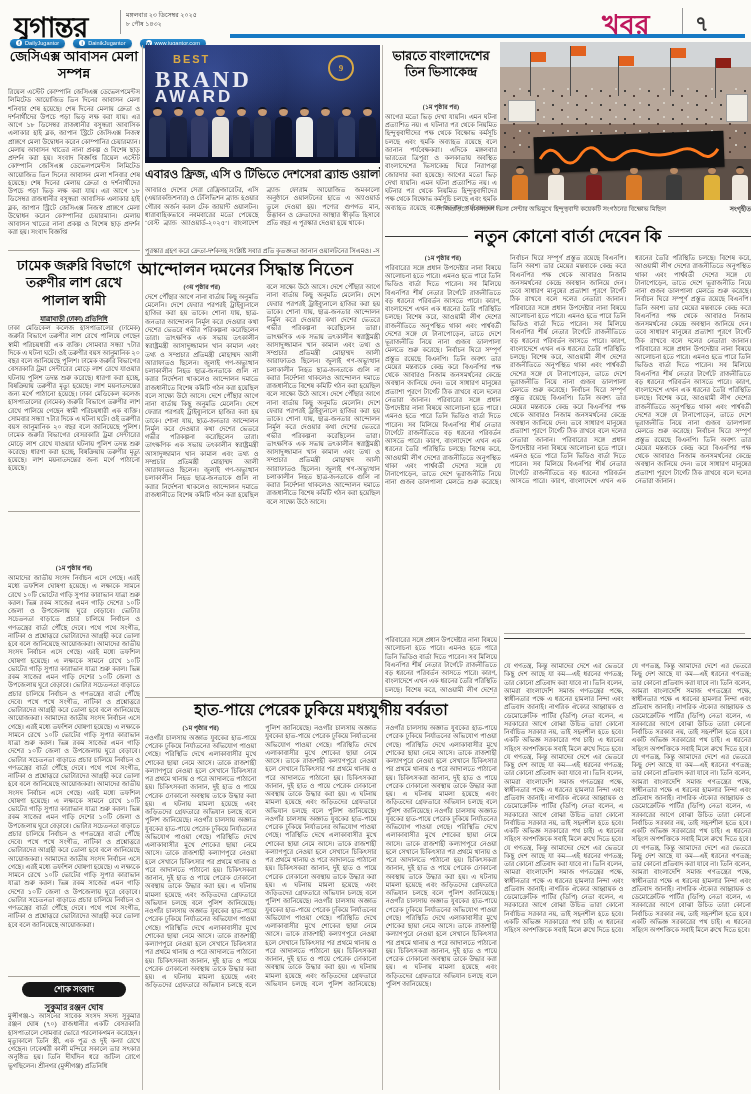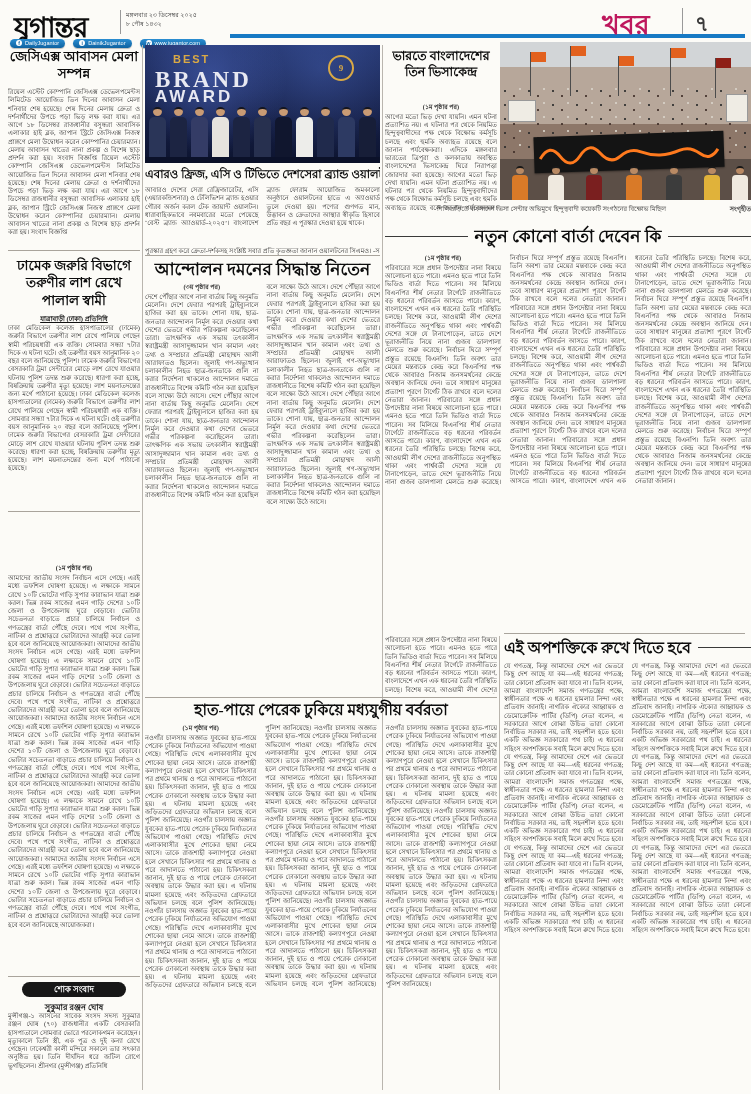--- a/index.html
+++ b/index.html
@@ -156,21 +156,21 @@
         <span class="person"></span>
         <span class="person"></span>
         <span class="person"></span>
     </div>
     <div class="stage"></div>
   </div>
   <div class="abs hl" style="left:145px;top:167px;width:235px;font-size:11.5px;white-space:nowrap;overflow:hidden;">এবারও ফ্রিজ, এসি ও টিভিতে দেশসেরা ব্র্যান্ড ওয়ালটন</div>
   <div class="abs body-txt cols2" style="left:145px;top:186px;width:235px;height:58px;">আবারও দেশের সেরা রেফ্রিজারেটর, এসি (এয়ারকন্ডিশনার) ও টেলিভিশন ব্র্যান্ড হওয়ার গৌরব অর্জন করল টেক জায়ান্ট ওয়ালটন। ধারাবাহিকভাবে নবমবারের মতো পেয়েছে ‘বেস্ট ব্র্যান্ড অ্যাওয়ার্ড-২০২৫’। বাংলাদেশ ব্র্যান্ড ফোরাম আয়োজিত জমকালো অনুষ্ঠানে ওয়ালটনের হাতে এ অ্যাওয়ার্ড তুলে দেওয়া হয়। পণ্যের গুণগত মান, উদ্ভাবন ও ক্রেতাদের আস্থার স্বীকৃতি হিসাবে প্রতি বছর এ পুরস্কার দেওয়া হয়ে থাকে।</div>
   <div class="abs tail-line" style="left:145px;top:246px;width:235px;">পুরস্কার গ্রহণ করে ক্রেতা-দর্শকসহ সংশ্লিষ্ট সবার প্রতি কৃতজ্ঞতা জানান ওয়ালটনের সিএমও। -সংবাদ বিজ্ঞপ্তি</div>
 
-  <div class="abs hl" style="left:145px;top:259px;width:235px;font-size:17px;">আন্দোলন দমনের সিদ্ধান্ত নিতেন</div>
+  <div class="abs hl" style="left:128px;top:259px;width:235px;font-size:17px;">আন্দোলন দমনের সিদ্ধান্ত নিতেন</div>
   <div class="abs body-txt cols2" style="left:145px;top:283px;width:235px;height:412px;">
     <span class="cont">(৩য় পৃষ্ঠার পর)</span><span>দেশে পৌঁছার আগে নানা বার্তায় কিছু অনুমতি মেলেনি। দেশে ফেরার পরপরই ট্রাইব্যুনালে হাজির করা হয় তাকে। শোনা যায়, ছাত্র-জনতার আন্দোলন নির্মূল করে দেওয়ার কথা দেশের ভেতরে গভীর পরিকল্পনা করেছিলেন তারা। তাৎক্ষণিক এক সভায় তৎকালীন স্বরাষ্ট্রমন্ত্রী আসাদুজ্জামান খান কামাল এবং তথ্য ও সম্প্রচার প্রতিমন্ত্রী মোহাম্মদ আলী আরাফাতও ছিলেন। জুলাই গণ-অভ্যুত্থান চলাকালীন নিহত ছাত্র-জনতাকে গুলি না করার নির্দেশনা থাকলেও আন্দোলন দমাতে রাজধানীতে বিশেষ কমিটি গঠন করা হয়েছিল বলে সাক্ষ্যে উঠে আসে। দেশে পৌঁছার আগে নানা বার্তায় কিছু অনুমতি মেলেনি। দেশে ফেরার পরপরই ট্রাইব্যুনালে হাজির করা হয় তাকে। শোনা যায়, ছাত্র-জনতার আন্দোলন নির্মূল করে দেওয়ার কথা দেশের ভেতরে গভীর পরিকল্পনা করেছিলেন তারা। তাৎক্ষণিক এক সভায় তৎকালীন স্বরাষ্ট্রমন্ত্রী আসাদুজ্জামান খান কামাল এবং তথ্য ও সম্প্রচার প্রতিমন্ত্রী মোহাম্মদ আলী আরাফাতও ছিলেন। জুলাই গণ-অভ্যুত্থান চলাকালীন নিহত ছাত্র-জনতাকে গুলি না করার নির্দেশনা থাকলেও আন্দোলন দমাতে রাজধানীতে বিশেষ কমিটি গঠন করা হয়েছিল বলে সাক্ষ্যে উঠে আসে। দেশে পৌঁছার আগে নানা বার্তায় কিছু অনুমতি মেলেনি। দেশে ফেরার পরপরই ট্রাইব্যুনালে হাজির করা হয় তাকে। শোনা যায়, ছাত্র-জনতার আন্দোলন নির্মূল করে দেওয়ার কথা দেশের ভেতরে গভীর পরিকল্পনা করেছিলেন তারা। তাৎক্ষণিক এক সভায় তৎকালীন স্বরাষ্ট্রমন্ত্রী আসাদুজ্জামান খান কামাল এবং তথ্য ও সম্প্রচার প্রতিমন্ত্রী মোহাম্মদ আলী আরাফাতও ছিলেন। জুলাই গণ-অভ্যুত্থান চলাকালীন নিহত ছাত্র-জনতাকে গুলি না করার নির্দেশনা থাকলেও আন্দোলন দমাতে রাজধানীতে বিশেষ কমিটি গঠন করা হয়েছিল বলে সাক্ষ্যে উঠে আসে। দেশে পৌঁছার আগে নানা বার্তায় কিছু অনুমতি মেলেনি। দেশে ফেরার পরপরই ট্রাইব্যুনালে হাজির করা হয় তাকে। শোনা যায়, ছাত্র-জনতার আন্দোলন নির্মূল করে দেওয়ার কথা দেশের ভেতরে গভীর পরিকল্পনা করেছিলেন তারা। তাৎক্ষণিক এক সভায় তৎকালীন স্বরাষ্ট্রমন্ত্রী আসাদুজ্জামান খান কামাল এবং তথ্য ও সম্প্রচার প্রতিমন্ত্রী মোহাম্মদ আলী আরাফাতও ছিলেন। জুলাই গণ-অভ্যুত্থান চলাকালীন নিহত ছাত্র-জনতাকে গুলি না করার নির্দেশনা থাকলেও আন্দোলন দমাতে রাজধানীতে বিশেষ কমিটি গঠন করা হয়েছিল বলে সাক্ষ্যে উঠে আসে।</span>
   </div>
 
   <div class="abs hl" style="left:145px;top:700px;width:352px;font-size:15.5px;">হাত-পায়ে পেরেক ঢুকিয়ে মধ্যযুগীয় বর্বরতা</div>
   <div class="abs body-txt cols3" style="left:145px;top:724px;width:352px;height:366px;">
     <span class="cont">(১ম পৃষ্ঠার পর)</span><span>নওগাঁর চালসায় অজ্ঞাত যুবকের হাত-পায়ে পেরেক ঢুকিয়ে নির্যাতনের অভিযোগ পাওয়া গেছে। পরিস্থিতি দেখে এলাকাবাসীর মুখে শোকের ছায়া নেমে আসে। তাকে রাজশাহী কল্যাণপুরে নেওয়া হলে সেখানে চিকিৎসার পর প্রথমে থানায় ও পরে আদালতে পাঠানো হয়। চিকিৎসকরা জানান, দুই হাত ও পায়ে পেরেক ঢোকানো অবস্থায় তাকে উদ্ধার করা হয়। এ ঘটনায় মামলা হয়েছে এবং জড়িতদের গ্রেফতারে অভিযান চলছে বলে পুলিশ জানিয়েছে। নওগাঁর চালসায় অজ্ঞাত যুবকের হাত-পায়ে পেরেক ঢুকিয়ে নির্যাতনের অভিযোগ পাওয়া গেছে। পরিস্থিতি দেখে এলাকাবাসীর মুখে শোকের ছায়া নেমে আসে। তাকে রাজশাহী কল্যাণপুরে নেওয়া হলে সেখানে চিকিৎসার পর প্রথমে থানায় ও পরে আদালতে পাঠানো হয়। চিকিৎসকরা জানান, দুই হাত ও পায়ে পেরেক ঢোকানো অবস্থায় তাকে উদ্ধার করা হয়। এ ঘটনায় মামলা হয়েছে এবং জড়িতদের গ্রেফতারে অভিযান চলছে বলে পুলিশ জানিয়েছে। নওগাঁর চালসায় অজ্ঞাত যুবকের হাত-পায়ে পেরেক ঢুকিয়ে নির্যাতনের অভিযোগ পাওয়া গেছে। পরিস্থিতি দেখে এলাকাবাসীর মুখে শোকের ছায়া নেমে আসে। তাকে রাজশাহী কল্যাণপুরে নেওয়া হলে সেখানে চিকিৎসার পর প্রথমে থানায় ও পরে আদালতে পাঠানো হয়। চিকিৎসকরা জানান, দুই হাত ও পায়ে পেরেক ঢোকানো অবস্থায় তাকে উদ্ধার করা হয়। এ ঘটনায় মামলা হয়েছে এবং জড়িতদের গ্রেফতারে অভিযান চলছে বলে পুলিশ জানিয়েছে। নওগাঁর চালসায় অজ্ঞাত যুবকের হাত-পায়ে পেরেক ঢুকিয়ে নির্যাতনের অভিযোগ পাওয়া গেছে। পরিস্থিতি দেখে এলাকাবাসীর মুখে শোকের ছায়া নেমে আসে। তাকে রাজশাহী কল্যাণপুরে নেওয়া হলে সেখানে চিকিৎসার পর প্রথমে থানায় ও পরে আদালতে পাঠানো হয়। চিকিৎসকরা জানান, দুই হাত ও পায়ে পেরেক ঢোকানো অবস্থায় তাকে উদ্ধার করা হয়। এ ঘটনায় মামলা হয়েছে এবং জড়িতদের গ্রেফতারে অভিযান চলছে বলে পুলিশ জানিয়েছে। নওগাঁর চালসায় অজ্ঞাত যুবকের হাত-পায়ে পেরেক ঢুকিয়ে নির্যাতনের অভিযোগ পাওয়া গেছে। পরিস্থিতি দেখে এলাকাবাসীর মুখে শোকের ছায়া নেমে আসে। তাকে রাজশাহী কল্যাণপুরে নেওয়া হলে সেখানে চিকিৎসার পর প্রথমে থানায় ও পরে আদালতে পাঠানো হয়। চিকিৎসকরা জানান, দুই হাত ও পায়ে পেরেক ঢোকানো অবস্থায় তাকে উদ্ধার করা হয়। এ ঘটনায় মামলা হয়েছে এবং জড়িতদের গ্রেফতারে অভিযান চলছে বলে পুলিশ জানিয়েছে। নওগাঁর চালসায় অজ্ঞাত যুবকের হাত-পায়ে পেরেক ঢুকিয়ে নির্যাতনের অভিযোগ পাওয়া গেছে। পরিস্থিতি দেখে এলাকাবাসীর মুখে শোকের ছায়া নেমে আসে। তাকে রাজশাহী কল্যাণপুরে নেওয়া হলে সেখানে চিকিৎসার পর প্রথমে থানায় ও পরে আদালতে পাঠানো হয়। চিকিৎসকরা জানান, দুই হাত ও পায়ে পেরেক ঢোকানো অবস্থায় তাকে উদ্ধার করা হয়। এ ঘটনায় মামলা হয়েছে এবং জড়িতদের গ্রেফতারে অভিযান চলছে বলে পুলিশ জানিয়েছে। নওগাঁর চালসায় অজ্ঞাত যুবকের হাত-পায়ে পেরেক ঢুকিয়ে নির্যাতনের অভিযোগ পাওয়া গেছে। পরিস্থিতি দেখে এলাকাবাসীর মুখে শোকের ছায়া নেমে আসে। তাকে রাজশাহী কল্যাণপুরে নেওয়া হলে সেখানে চিকিৎসার পর প্রথমে থানায় ও পরে আদালতে পাঠানো হয়। চিকিৎসকরা জানান, দুই হাত ও পায়ে পেরেক ঢোকানো অবস্থায় তাকে উদ্ধার করা হয়। এ ঘটনায় মামলা হয়েছে এবং জড়িতদের গ্রেফতারে অভিযান চলছে বলে পুলিশ জানিয়েছে। নওগাঁর চালসায় অজ্ঞাত যুবকের হাত-পায়ে পেরেক ঢুকিয়ে নির্যাতনের অভিযোগ পাওয়া গেছে। পরিস্থিতি দেখে এলাকাবাসীর মুখে শোকের ছায়া নেমে আসে। তাকে রাজশাহী কল্যাণপুরে নেওয়া হলে সেখানে চিকিৎসার পর প্রথমে থানায় ও পরে আদালতে পাঠানো হয়। চিকিৎসকরা জানান, দুই হাত ও পায়ে পেরেক ঢোকানো অবস্থায় তাকে উদ্ধার করা হয়। এ ঘটনায় মামলা হয়েছে এবং জড়িতদের গ্রেফতারে অভিযান চলছে বলে পুলিশ জানিয়েছে। নওগাঁর চালসায় অজ্ঞাত যুবকের হাত-পায়ে পেরেক ঢুকিয়ে নির্যাতনের অভিযোগ পাওয়া গেছে। পরিস্থিতি দেখে এলাকাবাসীর মুখে শোকের ছায়া নেমে আসে। তাকে রাজশাহী কল্যাণপুরে নেওয়া হলে সেখানে চিকিৎসার পর প্রথমে থানায় ও পরে আদালতে পাঠানো হয়। চিকিৎসকরা জানান, দুই হাত ও পায়ে পেরেক ঢোকানো অবস্থায় তাকে উদ্ধার করা হয়। এ ঘটনায় মামলা হয়েছে এবং জড়িতদের গ্রেফতারে অভিযান চলছে বলে পুলিশ জানিয়েছে।</span>
   </div>
 
   <div class="abs hl" style="left:385px;top:48px;width:112px;font-size:12.5px;">ভারতে বাংলাদেশের তিন ভিসাকেন্দ্র</div>
@@ -214,18 +214,17 @@
     <span class="dash"></span>
     <span class="hl" style="font-size:17px;">নতুন কোনো বার্তা দেবেন কি</span>
     <span class="dash"></span>
   </div>
   <div class="abs body-txt cols3" style="left:385px;top:254px;width:366px;height:376px;">
     <span class="cont">(১ম পৃষ্ঠার পর)</span><span>পরিবারের সঙ্গে প্রধান উপদেষ্টার নানা বিষয়ে আলোচনা হতে পারে। এমনও হতে পারে তিনি ভিডিও বার্তা দিতে পারেন। সব মিলিয়ে বিএনপির শীর্ষ নেতার টার্গেটে রাজনীতিতে বড় ধরনের পরিবর্তন আসতে পারে। কারণ, বাংলাদেশে এখন এক ধরনের তৈরি পরিস্থিতি চলছে। বিশেষ করে, আওয়ামী লীগ দেশের রাজনীতিতে অনুপস্থিত থাকা এবং পার্শ্ববর্তী দেশের সঙ্গে যে টানাপোড়েন, তাতে দেশে ভূরাজনীতি নিয়ে নানা গুজব ডালপালা মেলতে শুরু করেছে। নির্বাচন ঘিরে সম্পূর্ণ প্রস্তুত রয়েছে বিএনপি। তিনি অবশ্য তার মেয়ের মন্তব্যকে কেন্দ্র করে বিএনপির পক্ষ থেকে আবারও নিজাম জনসমর্থনের কেন্দ্রে অবস্থান জানিয়ে দেন। তবে সাধারণ মানুষের প্রত্যাশা পূরণে টার্গেট ঠিক রাখবে বলে দলের নেতারা জানান। পরিবারের সঙ্গে প্রধান উপদেষ্টার নানা বিষয়ে আলোচনা হতে পারে। এমনও হতে পারে তিনি ভিডিও বার্তা দিতে পারেন। সব মিলিয়ে বিএনপির শীর্ষ নেতার টার্গেটে রাজনীতিতে বড় ধরনের পরিবর্তন আসতে পারে। কারণ, বাংলাদেশে এখন এক ধরনের তৈরি পরিস্থিতি চলছে। বিশেষ করে, আওয়ামী লীগ দেশের রাজনীতিতে অনুপস্থিত থাকা এবং পার্শ্ববর্তী দেশের সঙ্গে যে টানাপোড়েন, তাতে দেশে ভূরাজনীতি নিয়ে নানা গুজব ডালপালা মেলতে শুরু করেছে। নির্বাচন ঘিরে সম্পূর্ণ প্রস্তুত রয়েছে বিএনপি। তিনি অবশ্য তার মেয়ের মন্তব্যকে কেন্দ্র করে বিএনপির পক্ষ থেকে আবারও নিজাম জনসমর্থনের কেন্দ্রে অবস্থান জানিয়ে দেন। তবে সাধারণ মানুষের প্রত্যাশা পূরণে টার্গেট ঠিক রাখবে বলে দলের নেতারা জানান। পরিবারের সঙ্গে প্রধান উপদেষ্টার নানা বিষয়ে আলোচনা হতে পারে। এমনও হতে পারে তিনি ভিডিও বার্তা দিতে পারেন। সব মিলিয়ে বিএনপির শীর্ষ নেতার টার্গেটে রাজনীতিতে বড় ধরনের পরিবর্তন আসতে পারে। কারণ, বাংলাদেশে এখন এক ধরনের তৈরি পরিস্থিতি চলছে। বিশেষ করে, আওয়ামী লীগ দেশের রাজনীতিতে অনুপস্থিত থাকা এবং পার্শ্ববর্তী দেশের সঙ্গে যে টানাপোড়েন, তাতে দেশে ভূরাজনীতি নিয়ে নানা গুজব ডালপালা মেলতে শুরু করেছে। নির্বাচন ঘিরে সম্পূর্ণ প্রস্তুত রয়েছে বিএনপি। তিনি অবশ্য তার মেয়ের মন্তব্যকে কেন্দ্র করে বিএনপির পক্ষ থেকে আবারও নিজাম জনসমর্থনের কেন্দ্রে অবস্থান জানিয়ে দেন। তবে সাধারণ মানুষের প্রত্যাশা পূরণে টার্গেট ঠিক রাখবে বলে দলের নেতারা জানান। পরিবারের সঙ্গে প্রধান উপদেষ্টার নানা বিষয়ে আলোচনা হতে পারে। এমনও হতে পারে তিনি ভিডিও বার্তা দিতে পারেন। সব মিলিয়ে বিএনপির শীর্ষ নেতার টার্গেটে রাজনীতিতে বড় ধরনের পরিবর্তন আসতে পারে। কারণ, বাংলাদেশে এখন এক ধরনের তৈরি পরিস্থিতি চলছে। বিশেষ করে, আওয়ামী লীগ দেশের রাজনীতিতে অনুপস্থিত থাকা এবং পার্শ্ববর্তী দেশের সঙ্গে যে টানাপোড়েন, তাতে দেশে ভূরাজনীতি নিয়ে নানা গুজব ডালপালা মেলতে শুরু করেছে। নির্বাচন ঘিরে সম্পূর্ণ প্রস্তুত রয়েছে বিএনপি। তিনি অবশ্য তার মেয়ের মন্তব্যকে কেন্দ্র করে বিএনপির পক্ষ থেকে আবারও নিজাম জনসমর্থনের কেন্দ্রে অবস্থান জানিয়ে দেন। তবে সাধারণ মানুষের প্রত্যাশা পূরণে টার্গেট ঠিক রাখবে বলে দলের নেতারা জানান। পরিবারের সঙ্গে প্রধান উপদেষ্টার নানা বিষয়ে আলোচনা হতে পারে। এমনও হতে পারে তিনি ভিডিও বার্তা দিতে পারেন। সব মিলিয়ে বিএনপির শীর্ষ নেতার টার্গেটে রাজনীতিতে বড় ধরনের পরিবর্তন আসতে পারে। কারণ, বাংলাদেশে এখন এক ধরনের তৈরি পরিস্থিতি চলছে। বিশেষ করে, আওয়ামী লীগ দেশের রাজনীতিতে অনুপস্থিত থাকা এবং পার্শ্ববর্তী দেশের সঙ্গে যে টানাপোড়েন, তাতে দেশে ভূরাজনীতি নিয়ে নানা গুজব ডালপালা মেলতে শুরু করেছে। নির্বাচন ঘিরে সম্পূর্ণ প্রস্তুত রয়েছে বিএনপি। তিনি অবশ্য তার মেয়ের মন্তব্যকে কেন্দ্র করে বিএনপির পক্ষ থেকে আবারও নিজাম জনসমর্থনের কেন্দ্রে অবস্থান জানিয়ে দেন। তবে সাধারণ মানুষের প্রত্যাশা পূরণে টার্গেট ঠিক রাখবে বলে দলের নেতারা জানান।</span>
   </div>
   <div class="abs body-txt" style="left:385px;top:636px;width:112px;height:58px;">পরিবারের সঙ্গে প্রধান উপদেষ্টার নানা বিষয়ে আলোচনা হতে পারে। এমনও হতে পারে তিনি ভিডিও বার্তা দিতে পারেন। সব মিলিয়ে বিএনপির শীর্ষ নেতার টার্গেটে রাজনীতিতে বড় ধরনের পরিবর্তন আসতে পারে। কারণ, বাংলাদেশে এখন এক ধরনের তৈরি পরিস্থিতি চলছে। বিশেষ করে, আওয়ামী লীগ দেশের রাজনীতিতে অনুপস্থিত থাকা এবং পার্শ্ববর্তী দেশের সঙ্গে যে টানাপোড়েন, তাতে দেশে ভূরাজনীতি নিয়ে নানা গুজব ডালপালা মেলতে শুরু করেছে। নির্বাচন ঘিরে সম্পূর্ণ প্রস্তুত রয়েছে বিএনপি। তিনি অবশ্য তার মেয়ের মন্তব্যকে কেন্দ্র করে বিএনপির পক্ষ থেকে আবারও নিজাম জনসমর্থনের কেন্দ্রে অবস্থান জানিয়ে দেন। তবে সাধারণ মানুষের প্রত্যাশা পূরণে টার্গেট ঠিক রাখবে বলে দলের নেতারা জানান।</div>
 
   <div class="abs deck" style="left:504px;top:638px;width:247px;">
-    <span class="hl" style="font-size:15.5px;">এই অপশক্তিকে রুখে দিতে হবে</span>
     <span class="dash"></span>
   </div>
   <div class="abs body-txt cols2" style="left:504px;top:662px;width:247px;height:428px;">যে গণতন্ত্র, কিন্তু আমাদের দেশে এর ভেতরে কিছু দেশ আছে যা কম—এই ধরনের গণতন্ত্র; তার কোনো প্রতিবাদ করা যাবে না। তিনি বলেন, আমরা বাংলাদেশি সমাজ গণতন্ত্রের পক্ষে, স্বাধীনতার পক্ষে এ ধরনের হামলার নিন্দা এবং প্রতিবাদ জানাই। নাগরিক ঐক্যের আহ্বায়ক ও ডেমোক্রেটিক পার্টির (ডিপি) নেতা বলেন, এ সরকারের আগে বোঝা উচিত তারা কোনো নির্বাচিত সরকার নয়, তাই সহনশীল হতে হবে। একটি অভিজ্ঞ সরকারের পথ চাই। এ ধরনের সহিংস অপশক্তিকে সবাই মিলে রুখে দিতে হবে। যে গণতন্ত্র, কিন্তু আমাদের দেশে এর ভেতরে কিছু দেশ আছে যা কম—এই ধরনের গণতন্ত্র; তার কোনো প্রতিবাদ করা যাবে না। তিনি বলেন, আমরা বাংলাদেশি সমাজ গণতন্ত্রের পক্ষে, স্বাধীনতার পক্ষে এ ধরনের হামলার নিন্দা এবং প্রতিবাদ জানাই। নাগরিক ঐক্যের আহ্বায়ক ও ডেমোক্রেটিক পার্টির (ডিপি) নেতা বলেন, এ সরকারের আগে বোঝা উচিত তারা কোনো নির্বাচিত সরকার নয়, তাই সহনশীল হতে হবে। একটি অভিজ্ঞ সরকারের পথ চাই। এ ধরনের সহিংস অপশক্তিকে সবাই মিলে রুখে দিতে হবে। যে গণতন্ত্র, কিন্তু আমাদের দেশে এর ভেতরে কিছু দেশ আছে যা কম—এই ধরনের গণতন্ত্র; তার কোনো প্রতিবাদ করা যাবে না। তিনি বলেন, আমরা বাংলাদেশি সমাজ গণতন্ত্রের পক্ষে, স্বাধীনতার পক্ষে এ ধরনের হামলার নিন্দা এবং প্রতিবাদ জানাই। নাগরিক ঐক্যের আহ্বায়ক ও ডেমোক্রেটিক পার্টির (ডিপি) নেতা বলেন, এ সরকারের আগে বোঝা উচিত তারা কোনো নির্বাচিত সরকার নয়, তাই সহনশীল হতে হবে। একটি অভিজ্ঞ সরকারের পথ চাই। এ ধরনের সহিংস অপশক্তিকে সবাই মিলে রুখে দিতে হবে। যে গণতন্ত্র, কিন্তু আমাদের দেশে এর ভেতরে কিছু দেশ আছে যা কম—এই ধরনের গণতন্ত্র; তার কোনো প্রতিবাদ করা যাবে না। তিনি বলেন, আমরা বাংলাদেশি সমাজ গণতন্ত্রের পক্ষে, স্বাধীনতার পক্ষে এ ধরনের হামলার নিন্দা এবং প্রতিবাদ জানাই। নাগরিক ঐক্যের আহ্বায়ক ও ডেমোক্রেটিক পার্টির (ডিপি) নেতা বলেন, এ সরকারের আগে বোঝা উচিত তারা কোনো নির্বাচিত সরকার নয়, তাই সহনশীল হতে হবে। একটি অভিজ্ঞ সরকারের পথ চাই। এ ধরনের সহিংস অপশক্তিকে সবাই মিলে রুখে দিতে হবে। যে গণতন্ত্র, কিন্তু আমাদের দেশে এর ভেতরে কিছু দেশ আছে যা কম—এই ধরনের গণতন্ত্র; তার কোনো প্রতিবাদ করা যাবে না। তিনি বলেন, আমরা বাংলাদেশি সমাজ গণতন্ত্রের পক্ষে, স্বাধীনতার পক্ষে এ ধরনের হামলার নিন্দা এবং প্রতিবাদ জানাই। নাগরিক ঐক্যের আহ্বায়ক ও ডেমোক্রেটিক পার্টির (ডিপি) নেতা বলেন, এ সরকারের আগে বোঝা উচিত তারা কোনো নির্বাচিত সরকার নয়, তাই সহনশীল হতে হবে। একটি অভিজ্ঞ সরকারের পথ চাই। এ ধরনের সহিংস অপশক্তিকে সবাই মিলে রুখে দিতে হবে। যে গণতন্ত্র, কিন্তু আমাদের দেশে এর ভেতরে কিছু দেশ আছে যা কম—এই ধরনের গণতন্ত্র; তার কোনো প্রতিবাদ করা যাবে না। তিনি বলেন, আমরা বাংলাদেশি সমাজ গণতন্ত্রের পক্ষে, স্বাধীনতার পক্ষে এ ধরনের হামলার নিন্দা এবং প্রতিবাদ জানাই। নাগরিক ঐক্যের আহ্বায়ক ও ডেমোক্রেটিক পার্টির (ডিপি) নেতা বলেন, এ সরকারের আগে বোঝা উচিত তারা কোনো নির্বাচিত সরকার নয়, তাই সহনশীল হতে হবে। একটি অভিজ্ঞ সরকারের পথ চাই। এ ধরনের সহিংস অপশক্তিকে সবাই মিলে রুখে দিতে হবে।</div>
 
 </div>
 
 </body></html>

